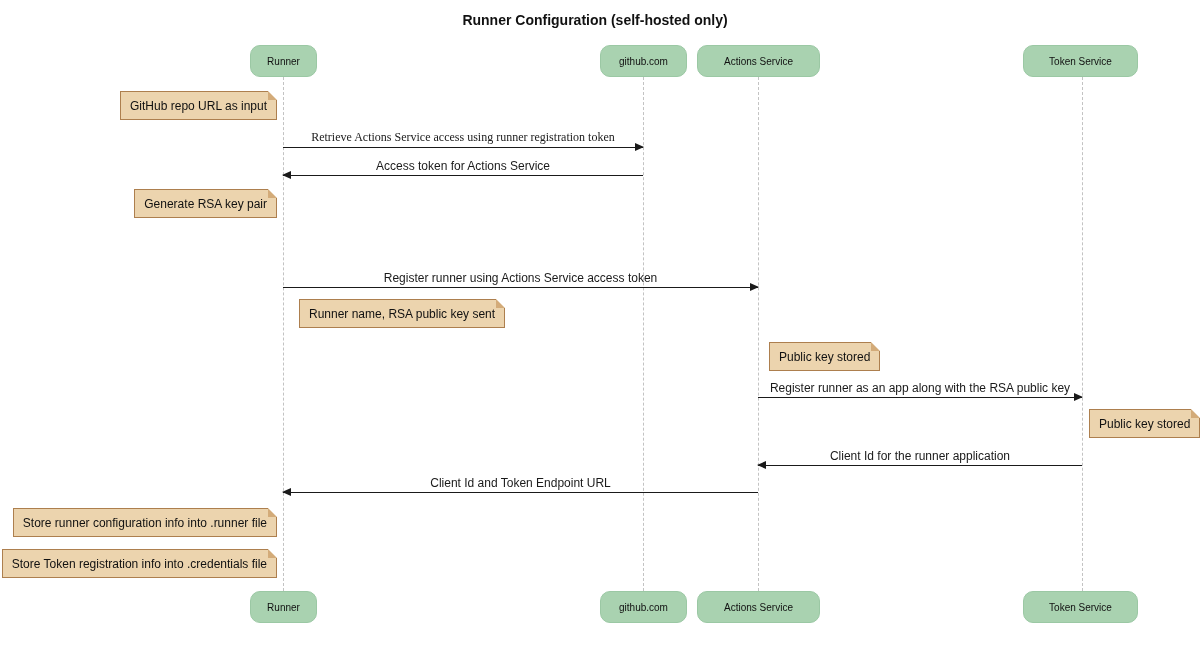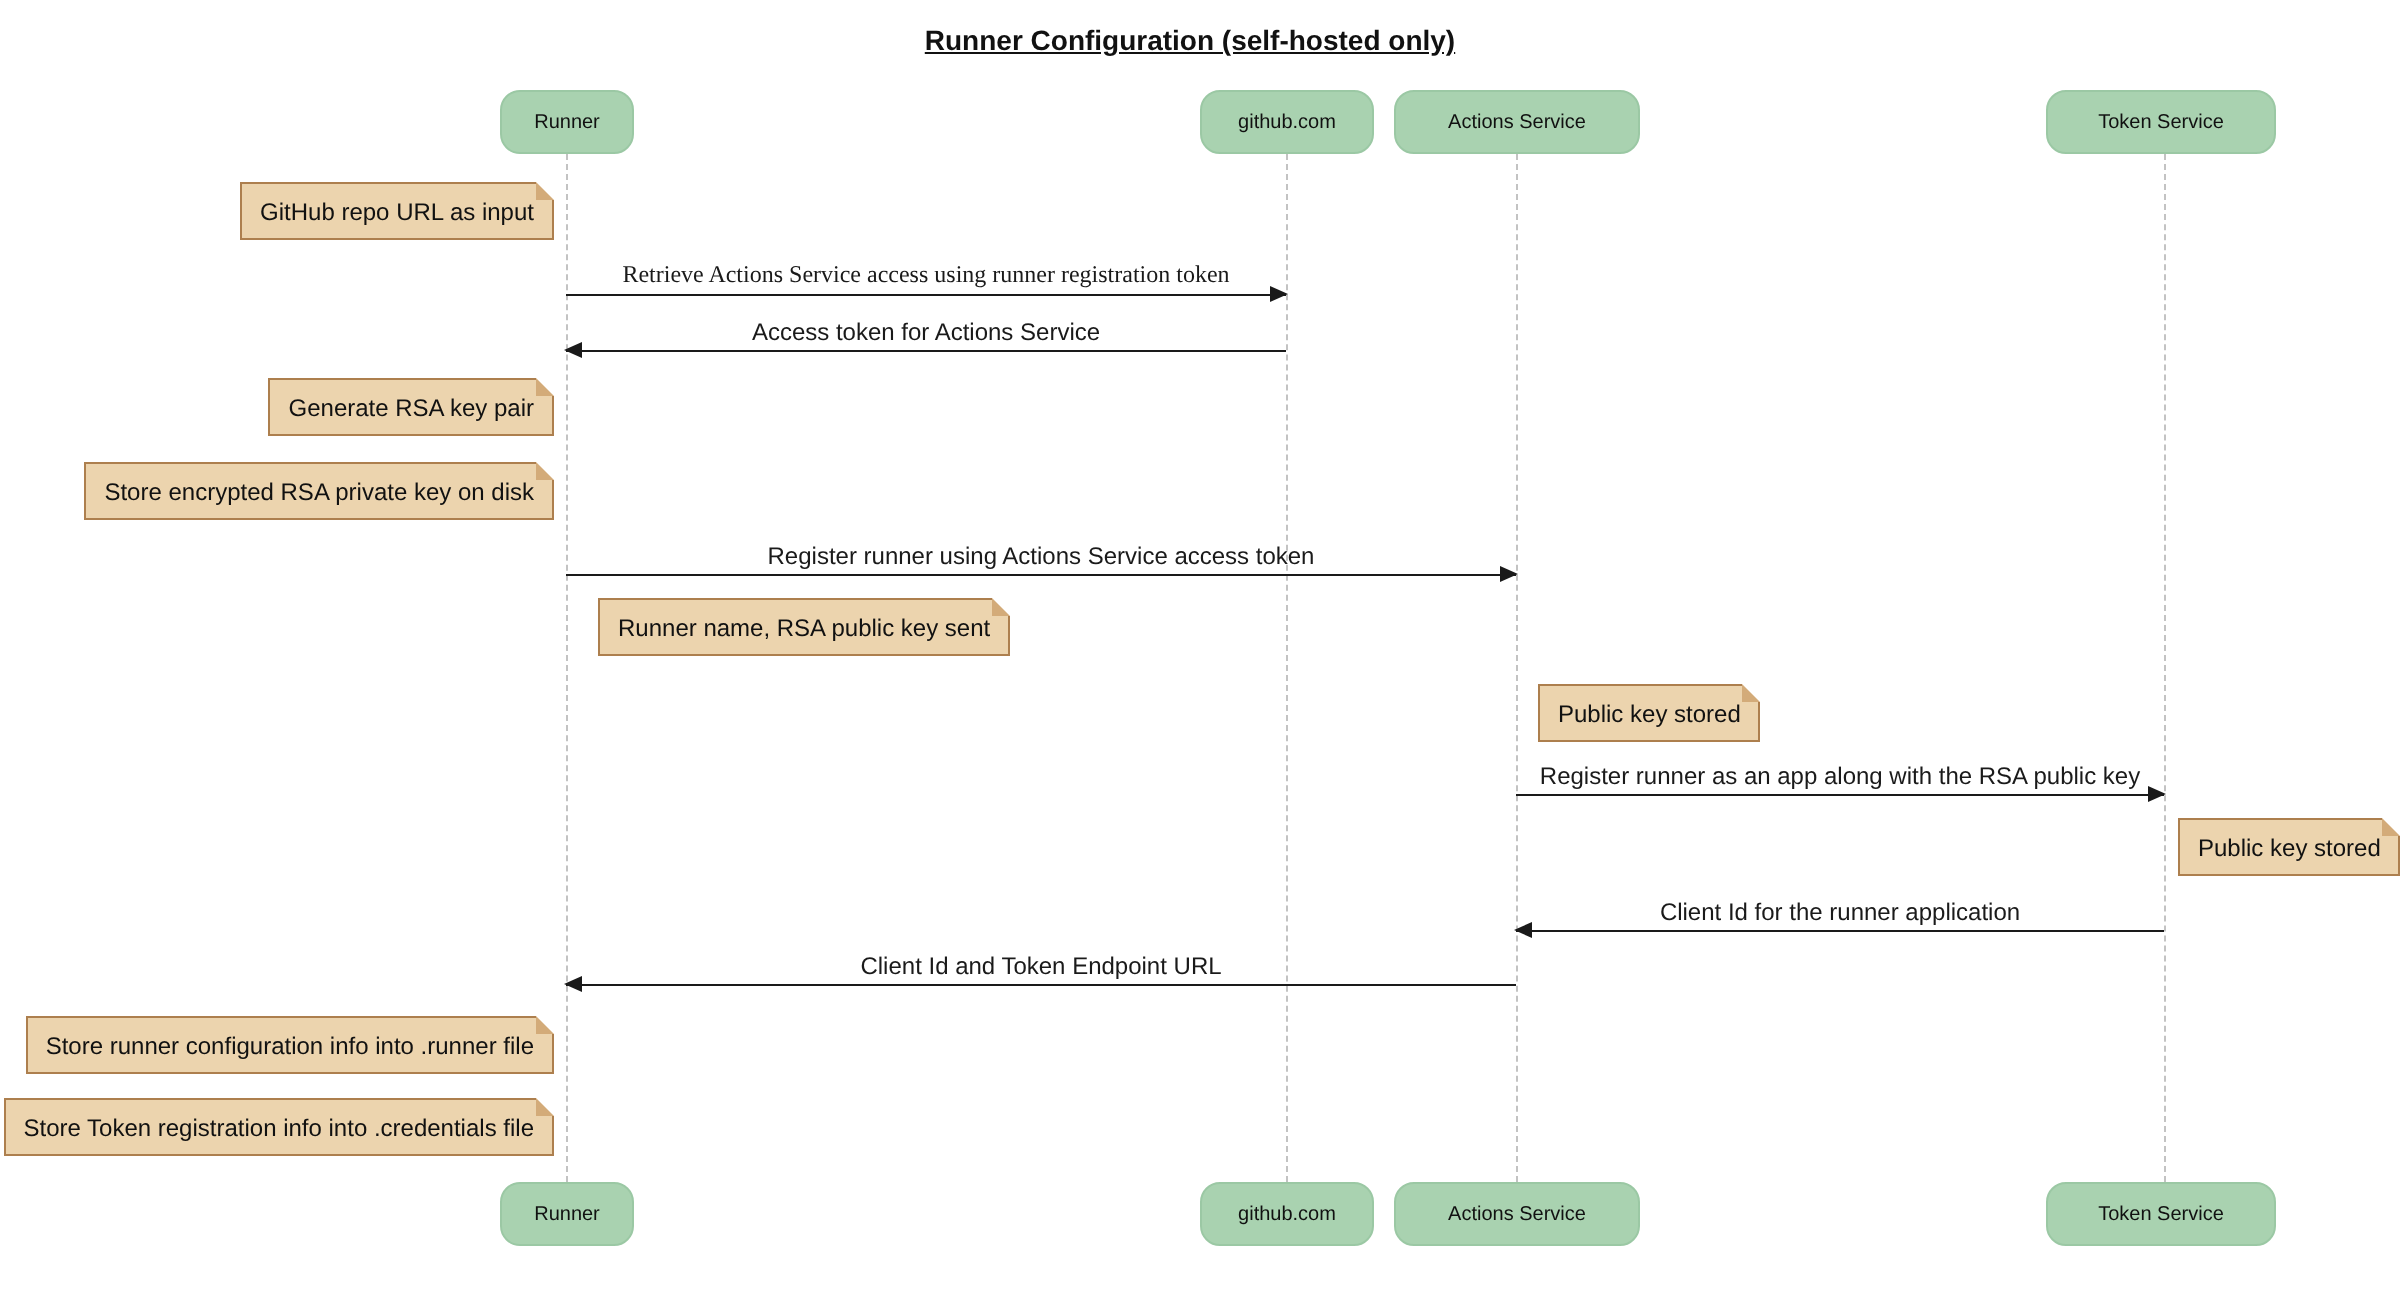--- a/index.html
+++ b/index.html
@@ -16,21 +16,20 @@
 
   .diagram-title {
     position: absolute;
     top: 12px;
     left: 0;
     width: 1190px;
     text-align: center;
     font-size: 14px;
     font-weight: bold;
     color: #111111;
-    text-decoration: underline;
   }
 
   .lifeline {
     position: absolute;
     top: 77px;
     height: 514px;
     width: 0;
     border-left: 1px dashed #c3c3c3;
   }
 
@@ -124,21 +123,20 @@
   <div class="actor" style="left:697px; top:45px; width:123px;">Actions Service</div>
   <div class="actor" style="left:1023px; top:45px; width:115px;">Token Service</div>
 
   <div class="actor" style="left:250px; top:591px; width:67px;">Runner</div>
   <div class="actor" style="left:600px; top:591px; width:87px;">github.com</div>
   <div class="actor" style="left:697px; top:591px; width:123px;">Actions Service</div>
   <div class="actor" style="left:1023px; top:591px; width:115px;">Token Service</div>
 
   <div class="note" style="right:923px; top:91px;">GitHub repo URL as input</div>
   <div class="note" style="right:923px; top:189px;">Generate RSA key pair</div>
-  <div class="note" style="right:923px; top:231px;">Store encrypted RSA private key on disk</div>
   <div class="note" style="left:299px; top:299px;">Runner name, RSA public key sent</div>
   <div class="note" style="left:769px; top:342px;">Public key stored</div>
   <div class="note" style="left:1089px; top:409px;">Public key stored</div>
   <div class="note" style="right:923px; top:549px;">Store Token registration info into .credentials file</div>
   <div class="note" style="right:923px; top:508px;">Store runner configuration info into .runner file</div>
 
   <div class="msg head-right" style="left:283px; top:147px; width:360px;font-family:Liberation Serif, serif;">
     <span class="label">Retrieve Actions Service access using runner registration token</span>
   </div>
   <div class="msg head-left" style="left:283px; top:175px; width:360px;">

